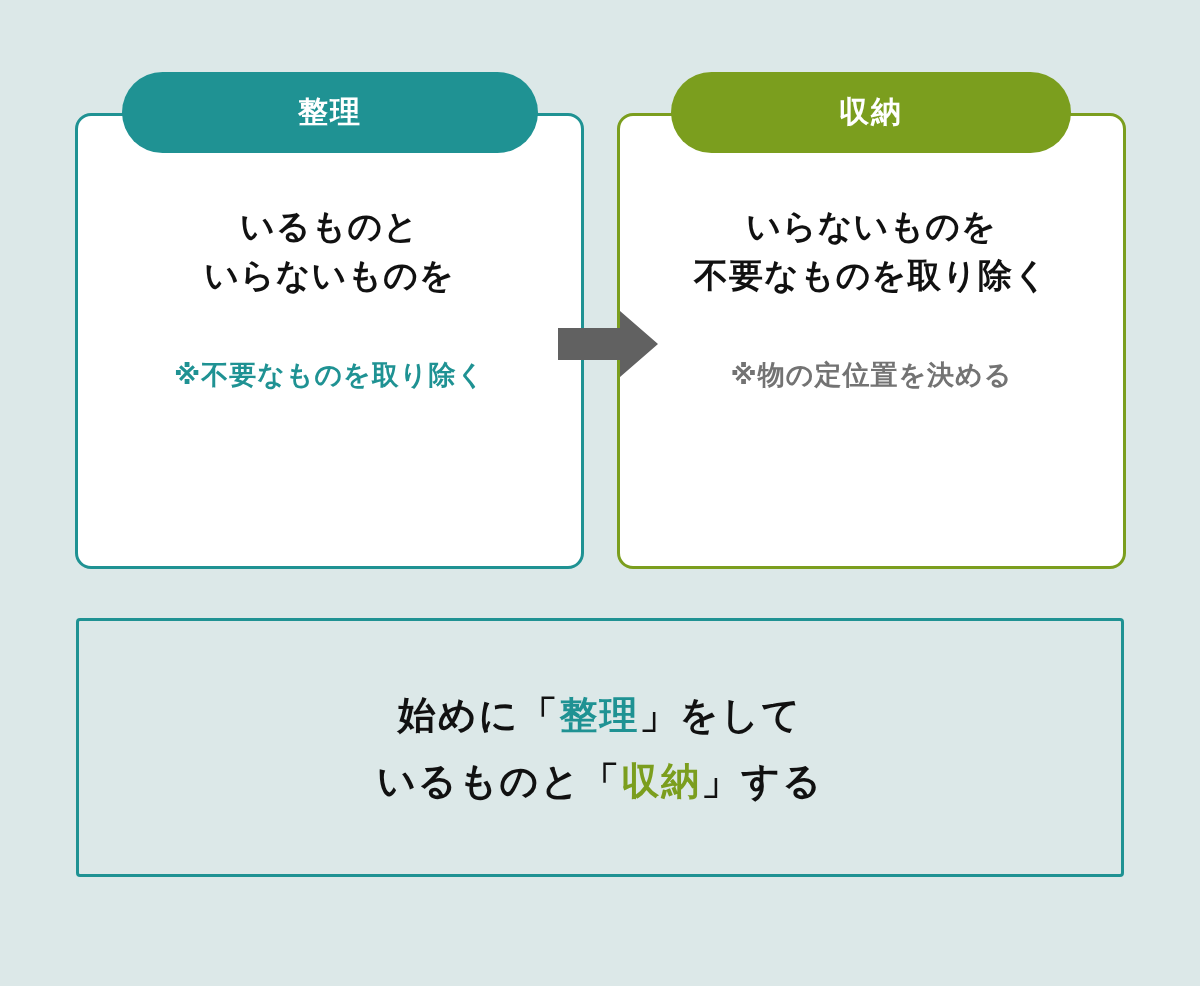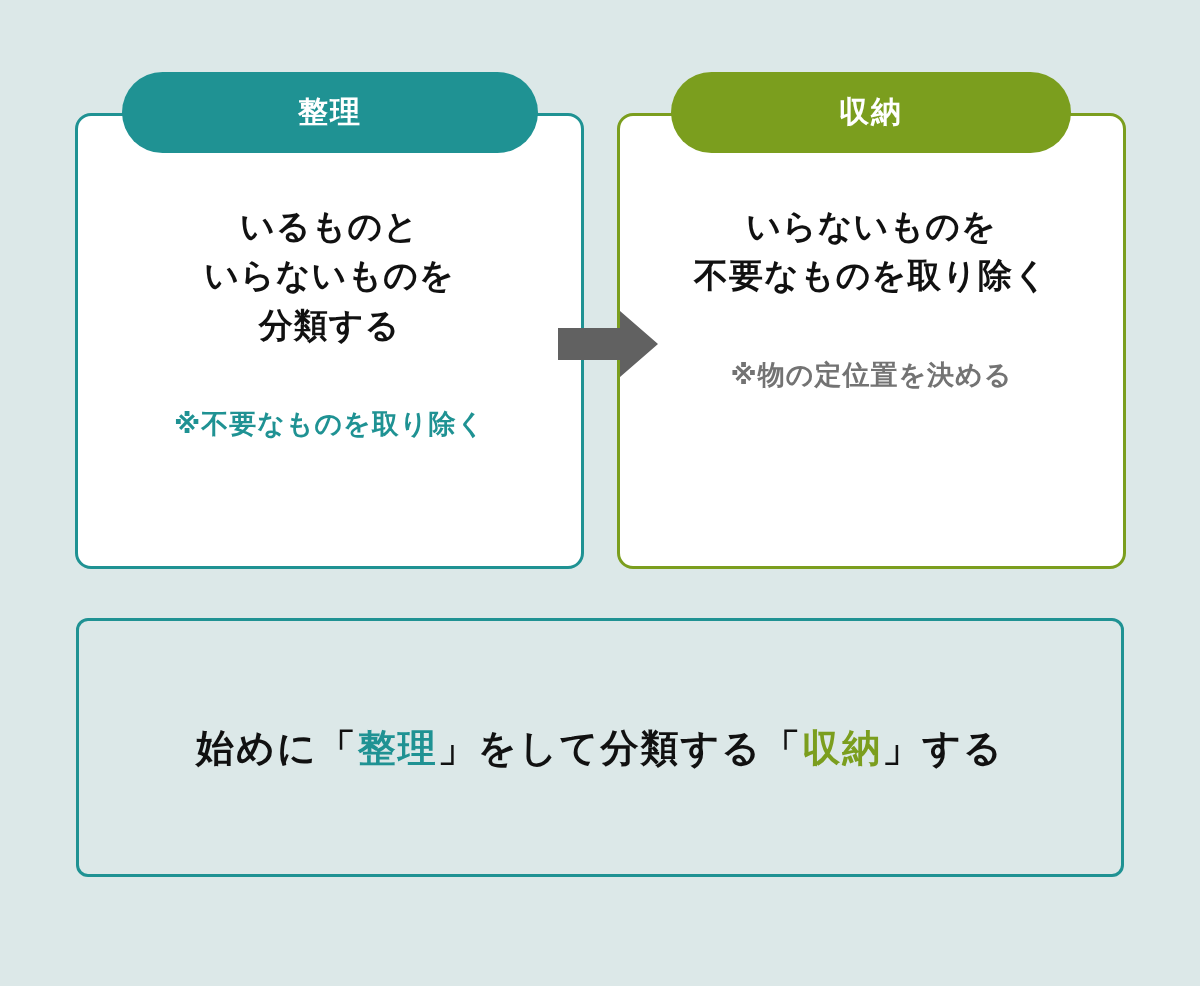--- a/index.html
+++ b/index.html
@@ -88,24 +88,24 @@
 
   
   .summary-box {
     position: absolute;
     left: 76px;
     top: 618px;
     width: 1048px;
     height: 259px;
     box-sizing: border-box;
     border: 3px solid #1f9293;
-    border-radius: 12px;
+    border-radius: 4px;
     background: transparent;
     display: flex;
-    flex-direction: row;
+    flex-direction: column;
     align-items: center;
     justify-content: center;
   }
   .summary-line {
     font-size: 38px;
     font-weight: bold;
     color: #111111;
     letter-spacing: 2px;
     line-height: 1.0;
     margin: 14px 0;
@@ -117,21 +117,20 @@
 </head>
 <body>
 
 <div id="stage">
 
   <div class="card left">
     <div class="card-body">
       <div class="card-main">
         <span class="line">いるものと</span>
         <span class="line">いらないものを</span>
-        <span class="line">分類する</span>
       </div>
       <div class="card-note note-teal">※不要なものを取り除く</div>
     </div>
   </div>
 
   <div class="pill teal">
     <span>整理</span>
   </div>
 
   <div class="card right">
@@ -152,17 +151,17 @@
     <svg width="100" height="66" viewBox="0 0 100 66" xmlns="http://www.w3.org/2000/svg" aria-hidden="true">
       <polygon points="0,17 62,17 62,0 100,33 62,66 62,49 0,49" fill="#616161"></polygon>
     </svg>
   </div>
 
   <div class="summary-box">
     <div class="summary-line">
       <span>始めに「</span><span class="hl-teal">整理</span><span>」をして</span>
     </div>
     <div class="summary-line">
-      <span>分類する「</span><span class="hl-green">収納</span><span>」する</span>
+      <span>いるものと「</span><span class="hl-green">収納</span><span>」する</span>
     </div>
   </div>
 
 </div>
 
 </body></html>

